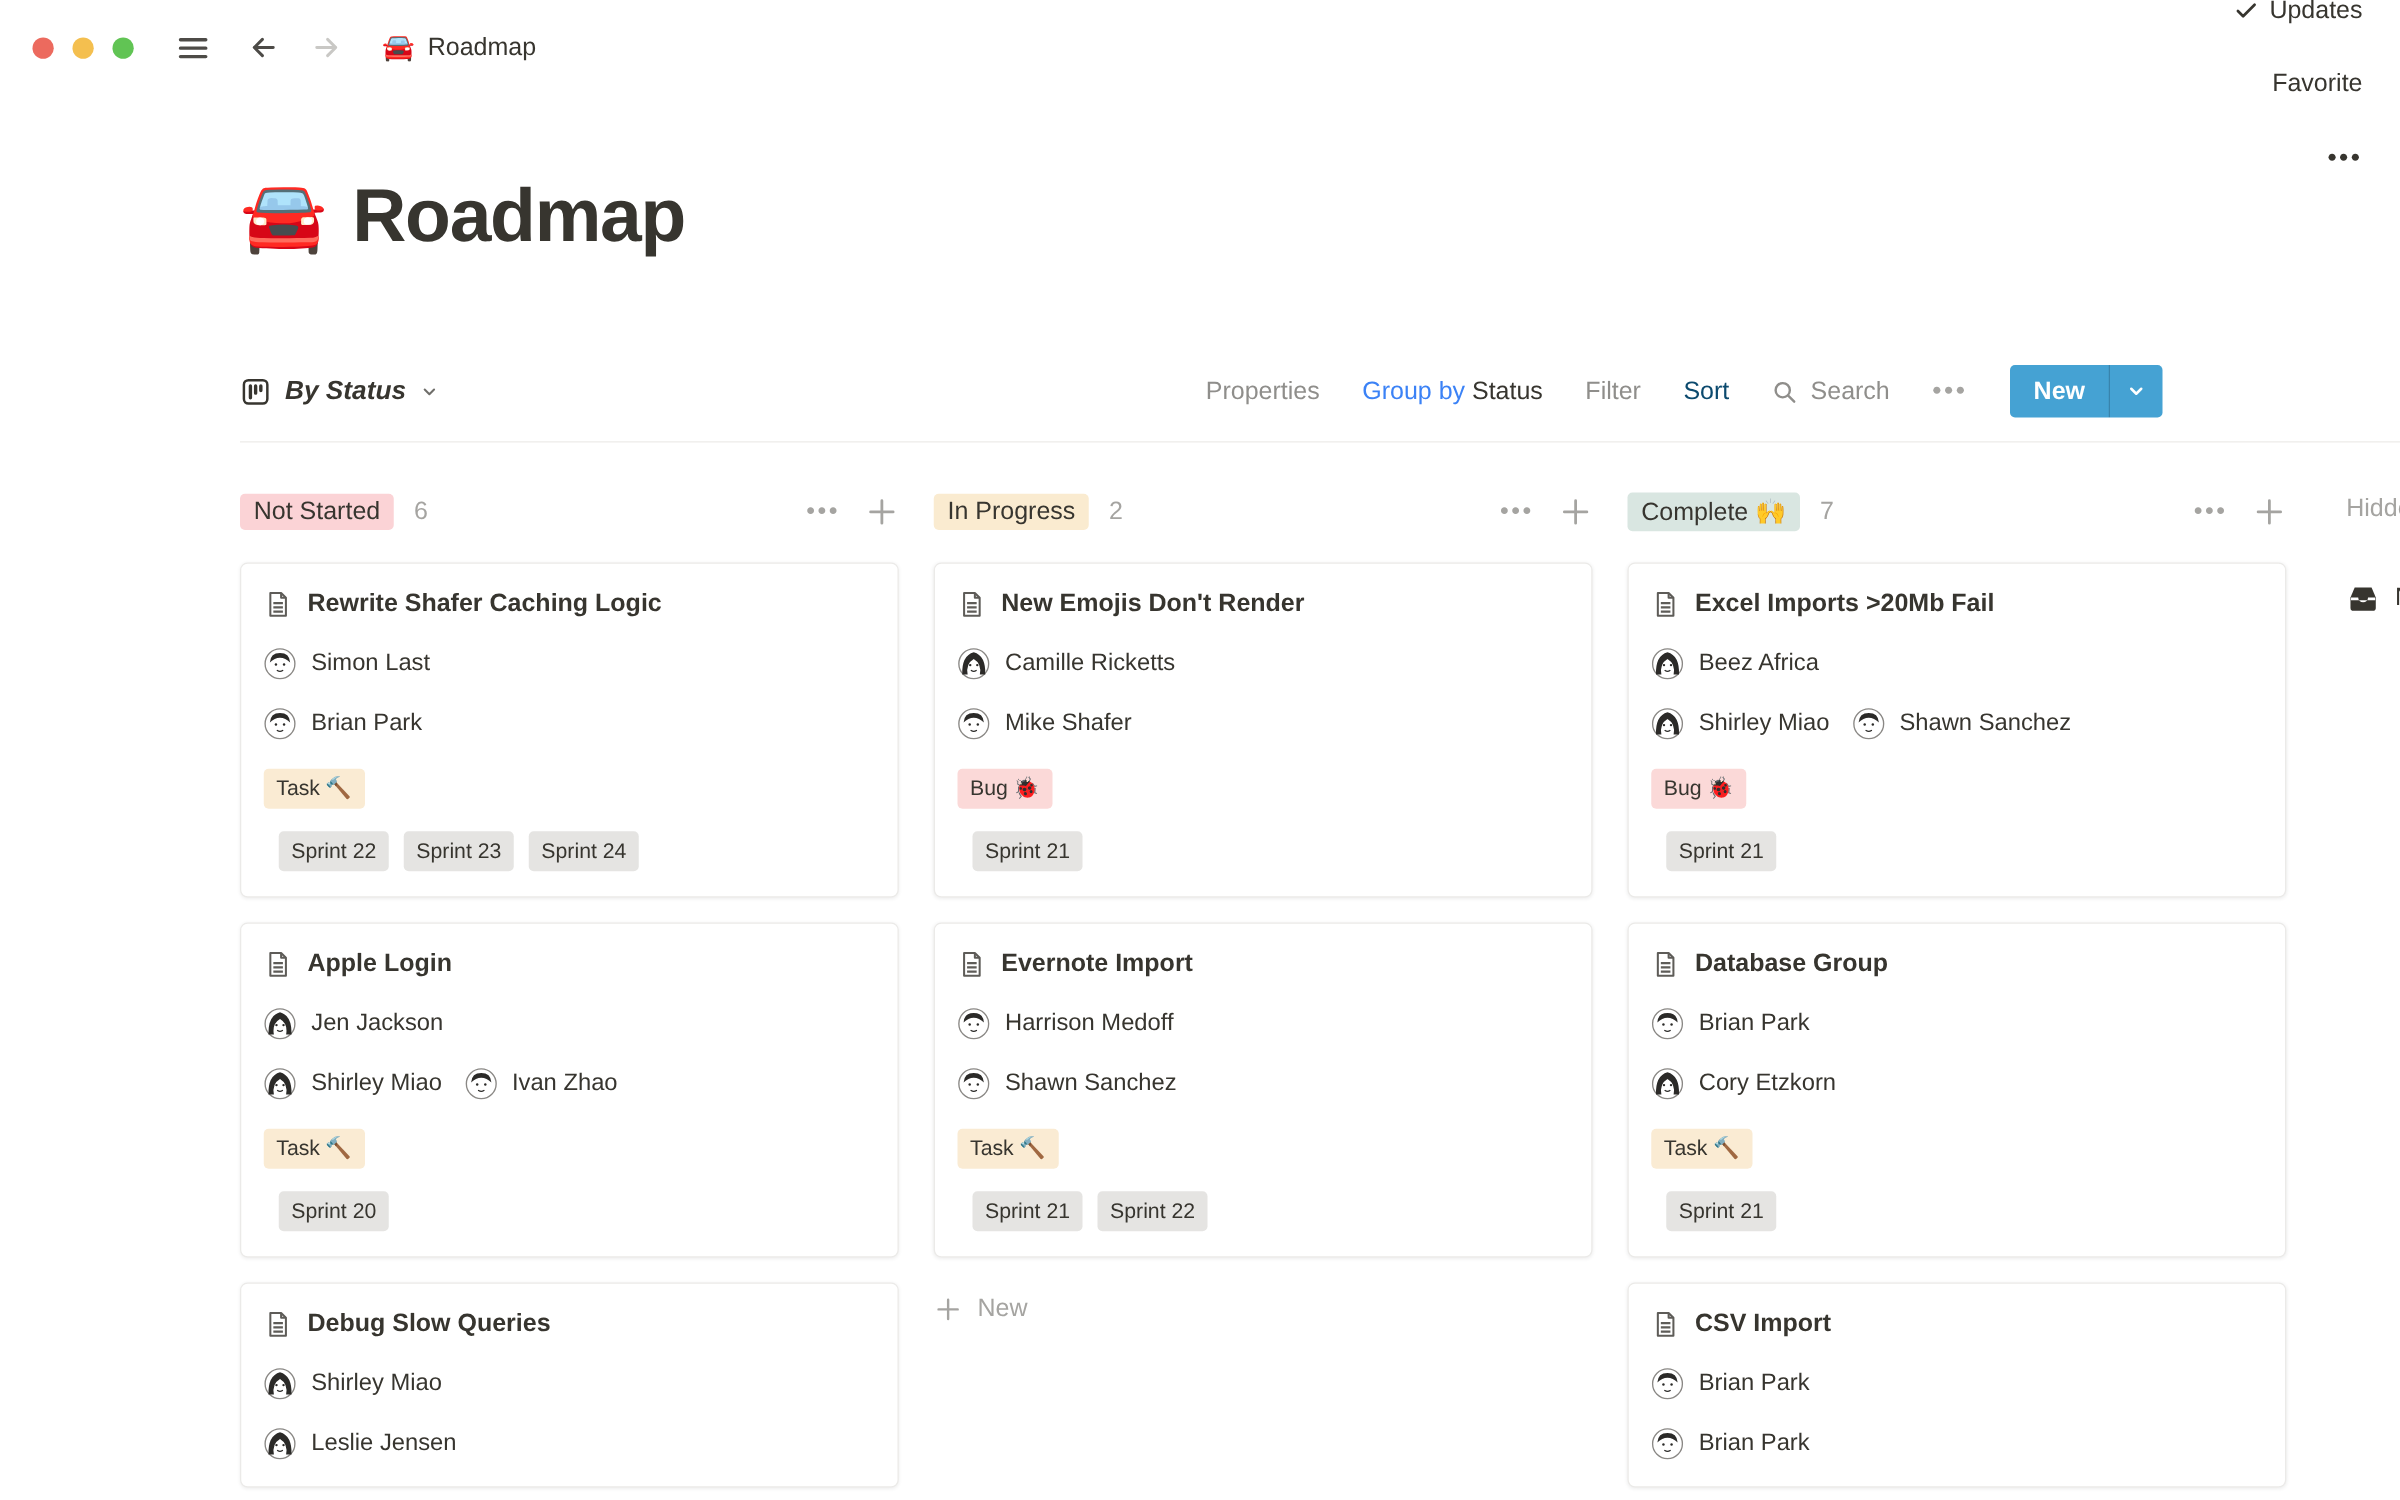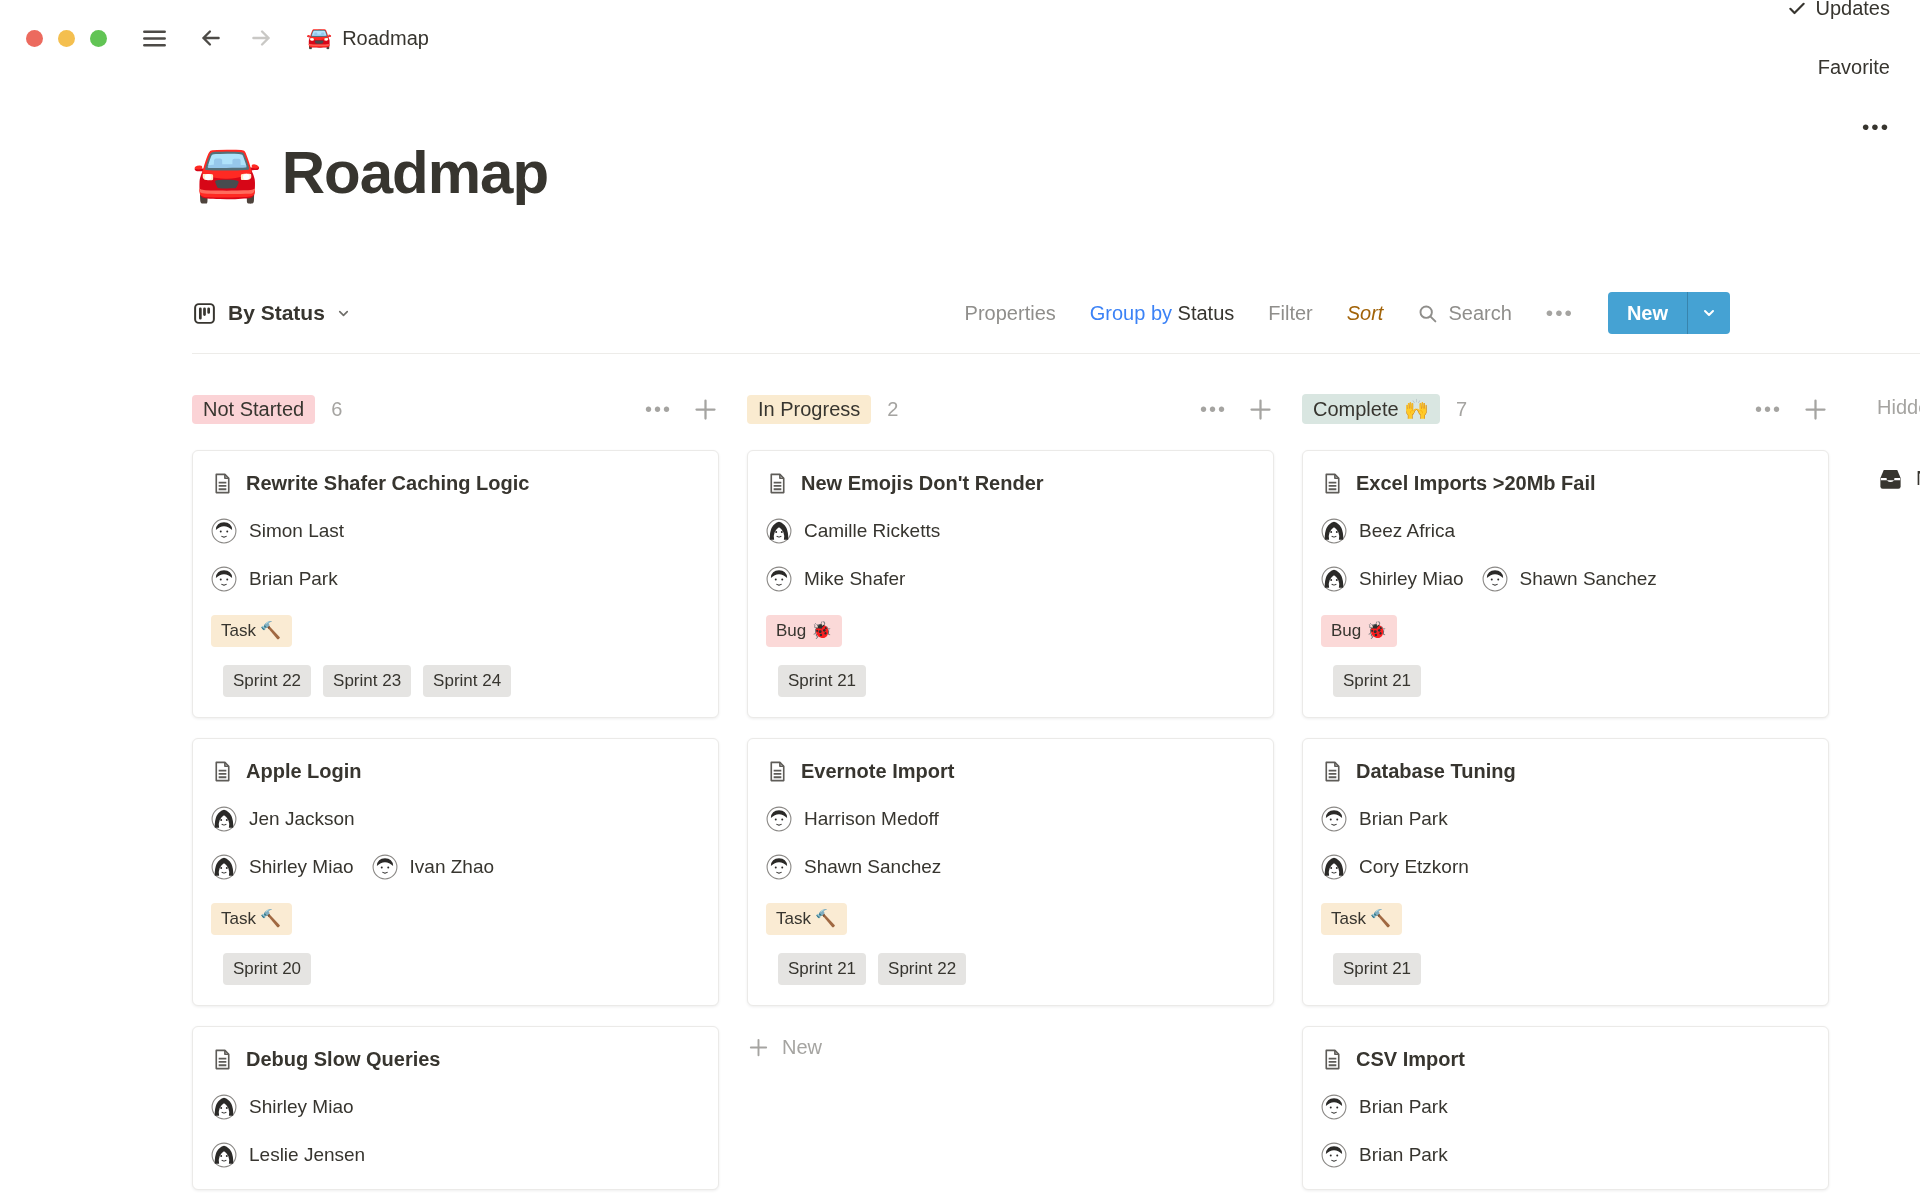--- a/index.html
+++ b/index.html
@@ -14,21 +14,21 @@
   .crumb{display:flex;align-items:center;gap:10px;font-size:20px;}
   .crumb .emoji{font-size:21px;}
   .topbar-spacer,.toolbar-spacer,.colhead-spacer{flex:1;}
   .topbar-right{display:flex;align-items:flex-end;gap:36px;font-size:20px;flex-direction:column;}
   .topbar-item{display:flex;align-items:center;gap:9px;cursor:pointer;}
   .dots{color:#37352F;font-size:21px;letter-spacing:2px;cursor:pointer;}
   .page-title{display:flex;align-items:center;gap:20px;margin:62px 0 0 192px;}
   .page-title .emoji{font-size:56px;line-height:1;}
   .page-title .txt{font-size:60px;font-weight:700;letter-spacing:-1px;}
   .toolbar{display:flex;align-items:center;margin:84px 190px 0 192px;height:44px;}
-  .view-switch{display:flex;align-items:center;gap:11px;cursor:pointer;}
+  .view-switch{display:flex;align-items:center;gap:11px;cursor:pointer;font-style:italic;}
   .view-switch .lbl{font-size:21px;font-weight:600;}
   .toolbar-right{display:flex;align-items:center;gap:34px;font-size:20px;}
   .t-gray{color:#8F8E8B;cursor:pointer;}
   .t-group{cursor:pointer;}
   .t-group .pre{color:#3b82f6;}
   .t-sort{cursor:pointer;}
   .t-search{display:flex;align-items:center;gap:10px;color:#8F8E8B;cursor:pointer;}
   .t-dots{color:#A5A4A1;font-size:21px;letter-spacing:2px;cursor:pointer;}
   .new-btn{display:flex;align-items:stretch;border-radius:4px;overflow:hidden;cursor:pointer;height:42px;}
   .new-btn .main{display:flex;align-items:center;padding:0 19px;color:#fff;font-size:20px;font-weight:600;}
@@ -123,21 +123,21 @@
       </svg>
   </div>
   <div class="toolbar-spacer"></div>
   <div class="toolbar-right">
     <span class="t-gray">Properties</span>
     <span class="t-group">
       <span class="pre">Group by</span>
       <span>Status</span>
     </span>
     <span class="t-gray">Filter</span>
-    <span class="t-sort" id="sort-btn" style="color: #a16207; font-style: italic;">Sort</span>
+    <span class="t-sort" id="sort-btn" style="color: #0c4a6e;">Sort</span>
     <span class="t-search">
       <span>
         <svg width="21" height="21" viewBox="0 0 24 24" fill="none" stroke="#8F8E8B" stroke-width="2.2" stroke-linecap="round">
             <circle cx="10.5" cy="10.5" r="6.5"></circle>
             <path d="M15.5 15.5L21 21"></path>
           </svg>
       </span>
       <span>Search</span>
     </span>
     <span class="t-dots">•••</span>
@@ -499,21 +499,21 @@
       </div>
       <div class="card">
         <div class="card-title">
           <span>
             <svg width="23" height="23" viewBox="0 0 24 24" fill="none" stroke="#5E5C58" stroke-width="1.7" stroke-linejoin="round">
               <path d="M5.5 2.5h9l4 4v15h-13z"></path>
               <path d="M14.5 2.5v4h4"></path>
               <path d="M8 11h8M8 14.5h8M8 18h8" stroke-width="1.9"></path>
             </svg>
           </span>
-          <span>Database Tuning</span>
+          <span>Database Group</span>
         </div>
         <div class="person-row">
           <span class="person">
             <span>
               <svg class="avatar" viewBox="0 0 24 24">
                 <circle cx="12" cy="12" r="11" fill="#fff" stroke="#8a8885" stroke-width="1"></circle>
                 <path d="M4.5 11 Q5 4 12 4 Q19 4 19.5 11 Q16 7.5 12 7.5 Q8 7.5 4.5 11Z" fill="#2b2a28"></path>
                 <circle cx="9" cy="12.5" r="0.9" fill="#2b2a28"></circle>
                 <circle cx="15" cy="12.5" r="0.9" fill="#2b2a28"></circle>
                 <path d="M10 17 q2 1.3 4 0" fill="none" stroke="#2b2a28" stroke-width="1" stroke-linecap="round"></path>

